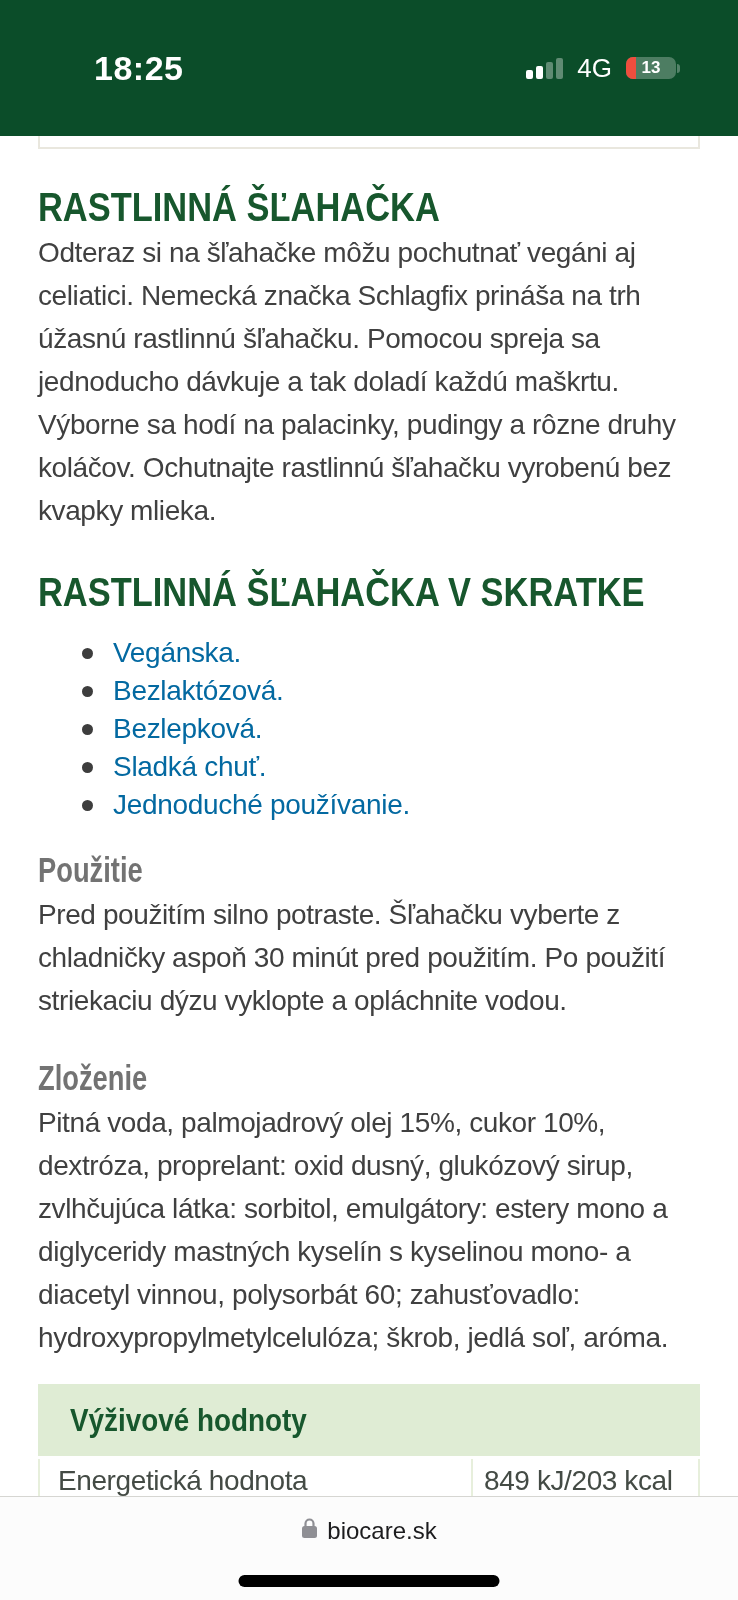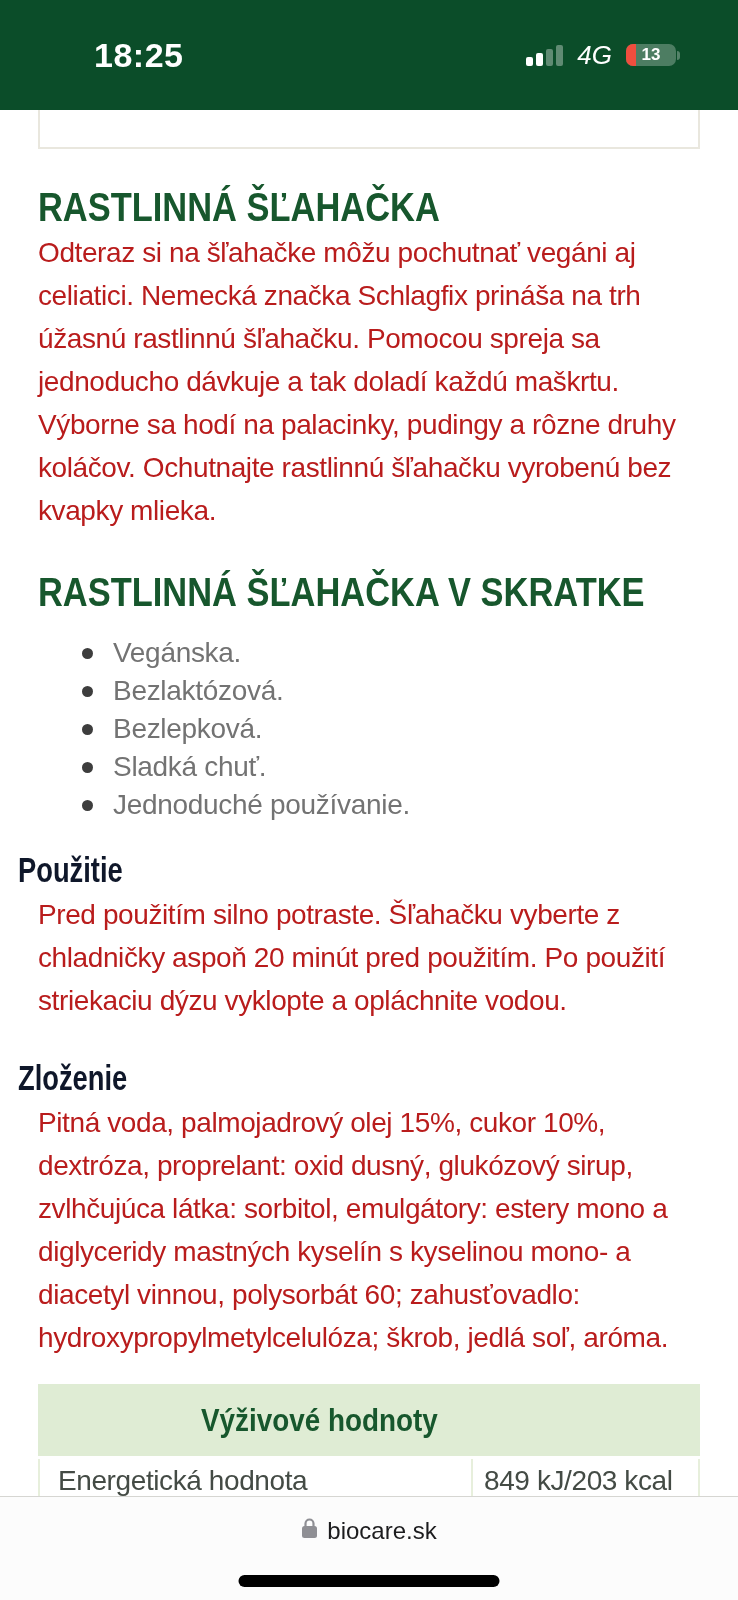--- a/index.html
+++ b/index.html
@@ -4,33 +4,33 @@
 <style>
   html,body { margin:0; padding:0; }
   body {
     width:738px; height:1600px; position:relative; overflow:hidden;
     background:#ffffff;
     font-family:"Liberation Sans", sans-serif;
   }
 
   
   .status-bar {
-    position:absolute; top:0; left:0; width:738px; height:110px;
+    position:absolute; top:0; left:0; width:738px; height:136px;
     background:#0b4d29; color:#fff;
     display:flex; align-items:center; justify-content:space-between;
     z-index:10;
   }
   .sb-time { margin-left:94px; font-size:34px; font-weight:700; letter-spacing:.5px; }
   .sb-right { display:flex; align-items:center; gap:14px; margin-right:58px; }
   .signal { display:flex; align-items:flex-end; gap:3px; height:22px; }
   .signal .bar { width:7px; border-radius:2px; background:rgba(255,255,255,.35); }
   .signal .b1 { height:9px; }  .signal .b2 { height:13px; }
   .signal .b3 { height:17px; } .signal .b4 { height:21px; }
   .signal .filled { background:#ffffff; }
-  .net { font-size:26px; font-weight:400;font-style:italic; }
+  .net { font-size:26px; font-weight:400; }
   .battery-wrap { display:flex; align-items:center; }
   .battery {
     position:relative; width:50px; height:22px; border-radius:7px;
     background:rgba(255,255,255,.27); overflow:hidden;text-align:right;
   }
   .batt-fill { position:absolute; left:0; top:0; bottom:0; width:10px; background:#ef4e3e; }
   .batt-num {
     position:absolute; inset:0; display:flex; align-items:center; justify-content:center;
     font-size:17px; font-weight:700; color:#fff;
   }
@@ -43,46 +43,46 @@
     border:2px solid #e9e7de; border-top:none; box-sizing:border-box;
   }
   .h-big {
     margin:36px 38px 0; font-size:41px; line-height:44px;
     color:#17572d; font-weight:700; white-space:nowrap;
   }
   .h-big .squeeze { display:inline-block; transform:scaleX(.84); transform-origin:0 50%; white-space:nowrap; }
   .h-big.second { margin-top:38px; }
   p.body-text {
     margin:2px 38px 0; font-size:28px; line-height:43px;
-    color:#b91c1c; letter-spacing:-.4px;
+    color:#404040; letter-spacing:-.4px;
   }
   p.tight { margin-top:3px; }
   ul.features { margin:20px 38px 0; padding:0 0 0 75px; list-style:none; }
   ul.features li {
     position:relative; font-size:28px; line-height:38px;
-    color:#737373; letter-spacing:-.3px;
+    color:#0369a1; letter-spacing:-.3px;
   }
   ul.features li::before {
     content:''; position:absolute; left:-31px; top:14px;
     width:11px; height:11px; border-radius:50%; background:#3d3d3d;
   }
   .h-sub {
-    margin:26px 18px 0; font-size:35px; line-height:40px;
-    color:#0f172a; font-weight:700;
+    margin:26px 38px 0; font-size:35px; line-height:40px;
+    color:#737373; font-weight:700;
   }
   .h-sub.second { margin-top:36px; }
   .h-sub .squeeze { display:inline-block; transform:scaleX(.78); transform-origin:0 50%; white-space:nowrap; }
 
   
   .nutri { margin:25px 38px 0; }
   .n-head {
     display:flex; align-items:center; height:72px;
     background:#dfecd4; color:#17572d; font-weight:700; font-size:32px;
   }
-  .n-head .nc1 { flex:0 0 435px; padding-left:32px; box-sizing:border-box;text-align:right; }
+  .n-head .nc1 { flex:0 0 435px; padding-left:32px; box-sizing:border-box; }
   .n-head .nc2 { flex:1; padding-left:22px; }
   .n-head .squeeze { display:inline-block; transform:scaleX(.87); transform-origin:0 50%; white-space:nowrap; }
   .n-row {
     display:flex; margin-top:3px; height:70px;
     border-left:2px solid #e7efdc; border-right:2px solid #e7efdc;
     font-size:28px; color:#444b45; letter-spacing:-.4px;
   }
   .n-row .nc1 {
     flex:0 0 433px; box-sizing:border-box; padding-left:18px;
     border-right:2px solid #e7efdc; line-height:43px;
@@ -140,21 +140,21 @@
 
   <ul class="features">
     <li>Vegánska.</li>
     <li>Bezlaktózová.</li>
     <li>Bezlepková.</li>
     <li>Sladká chuť.</li>
     <li>Jednoduché používanie.</li>
   </ul>
 
   <h3 class="h-sub"><span class="squeeze">Použitie</span></h3>
-  <p class="body-text tight">Pred použitím silno potraste. Šľahačku vyberte z chladničky aspoň 20 minút pred použitím. Po použití striekaciu dýzu vyklopte a opláchnite vodou.</p>
+  <p class="body-text tight">Pred použitím silno potraste. Šľahačku vyberte z chladničky aspoň 30 minút pred použitím. Po použití striekaciu dýzu vyklopte a opláchnite vodou.</p>
 
   <h3 class="h-sub second"><span class="squeeze">Zloženie</span></h3>
   <p class="body-text tight">Pitná voda, palmojadrový olej 15%, cukor 10%, dextróza, proprelant: oxid dusný, glukózový sirup, zvlhčujúca látka: sorbitol, emulgátory: estery mono a diglyceridy mastných kyselín s kyselinou mono- a diacetyl vinnou, polysorbát 60; zahusťovadlo: hydroxypropylmetylcelulóza; škrob, jedlá soľ, aróma.</p>
 
   <div class="nutri">
     <div class="n-head">
       <div class="nc1"><span class="squeeze">Výživové hodnoty</span></div>
     </div>
     <div class="n-row">
       <div class="nc1">Energetická hodnota</div>

